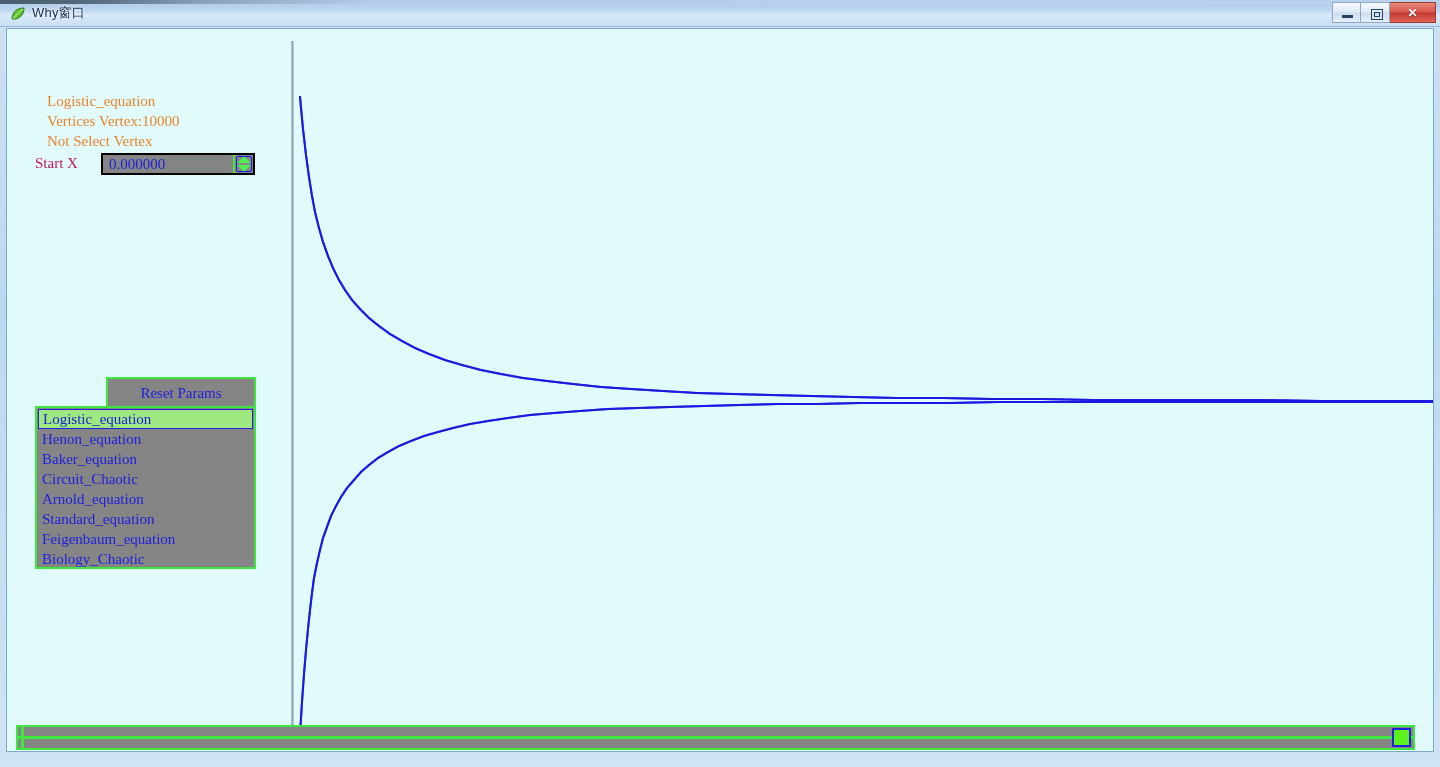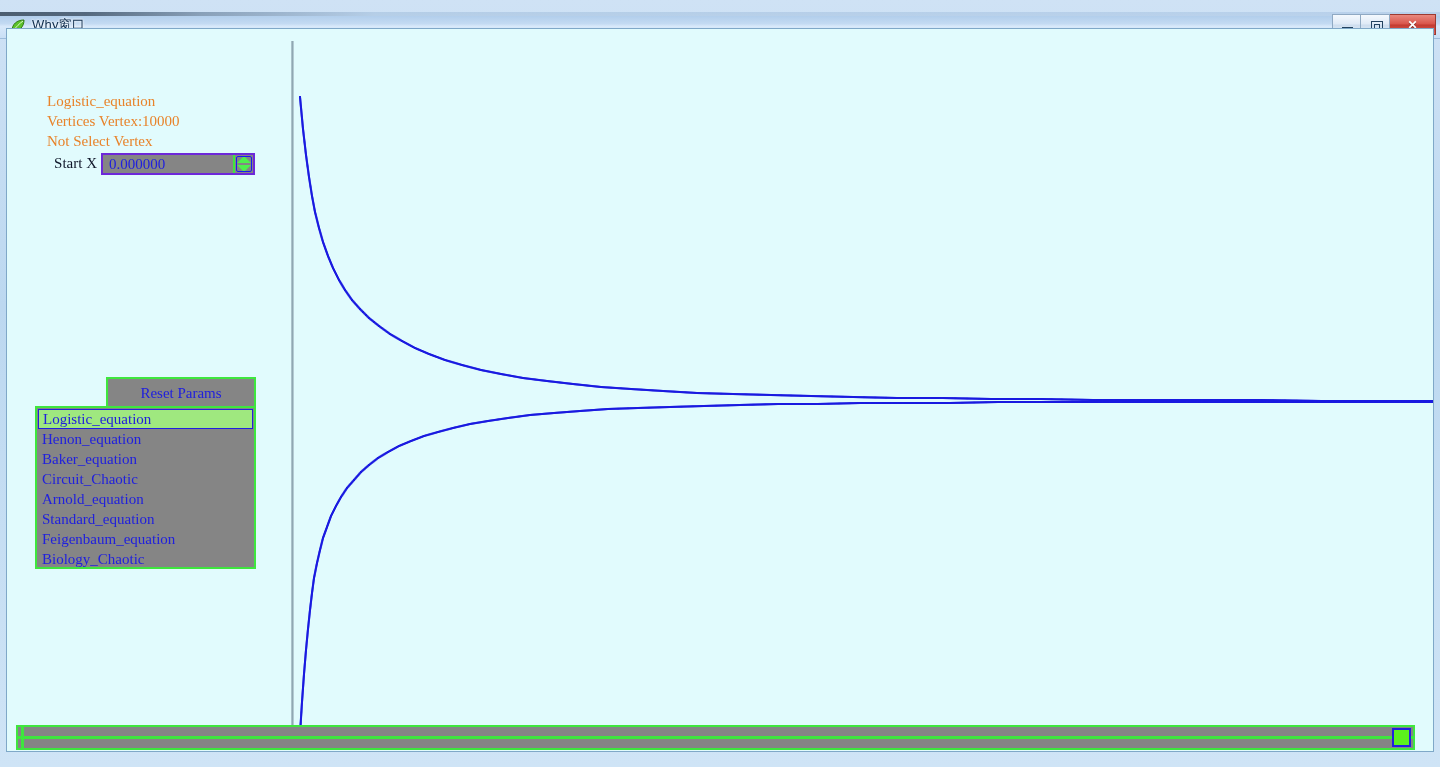--- a/index.html
+++ b/index.html
@@ -10,21 +10,21 @@
   }
   #app{position:relative;width:1440px;height:767px;overflow:hidden;}
 
   
   .win-frame{
     position:absolute;left:0;top:0;width:1440px;height:767px;
     background:linear-gradient(to bottom,#cfe2f5 0%,#bcd8f0 40%,#cfe4f6 100%);
     box-sizing:border-box;
   }
   .titlebar{
-    position:absolute;left:0;top:12px;width:1440px;height:27px;
+    position:absolute;left:0;top:0;width:1440px;height:27px;
     background:linear-gradient(to bottom,#a9c8e8 0%,#c3daf2 45%,#d8e9fa 55%,#c9dff5 100%);
     border-bottom:1px solid #9dbcdb;
     box-sizing:border-box;
   }
   .title-strip-dark{
     position:absolute;left:0;top:0;width:1440px;height:4px;
     background:linear-gradient(to right,#2b3947 0%,#37485a 6%,#7d92a8 14%,#b8cfe6 26%,#bed4ec 100%);
     opacity:.75;
   }
   .app-icon{
@@ -79,26 +79,26 @@
   
   .info{
     position:absolute;left:40px;top:50px;color:#e8832a;
     font-size:15px;line-height:20px;white-space:nowrap;
   }
   .info div{height:20px;}
 
   
   .field-row{position:absolute;height:22px;}
   .field-label{
-    position:absolute;left:0;top:2px;width:62px;text-align:right;
-    font-size:15px;color:#0f172a;white-space:nowrap;
+    position:absolute;left:0;top:2px;width:62px;text-align:left;
+    font-size:15px;color:#be185d;white-space:nowrap;
   }
   .spin-wrap{
     position:absolute;left:66px;top:0;width:154px;height:22px;
-    border:2px solid #6d28d9;background:#858585;box-sizing:border-box;
+    border:2px solid #000000;background:#858585;box-sizing:border-box;
     display:flex;align-items:stretch;
   }
   .spin-val{
     flex:1;padding-left:6px;display:flex;align-items:center;
     font-size:15px;color:#2020dd;white-space:nowrap;
   }
   .spin-btns{
     width:20px;background:#858585;border-left:2px solid #3ee63e;
     position:relative;box-sizing:border-box;
   }

